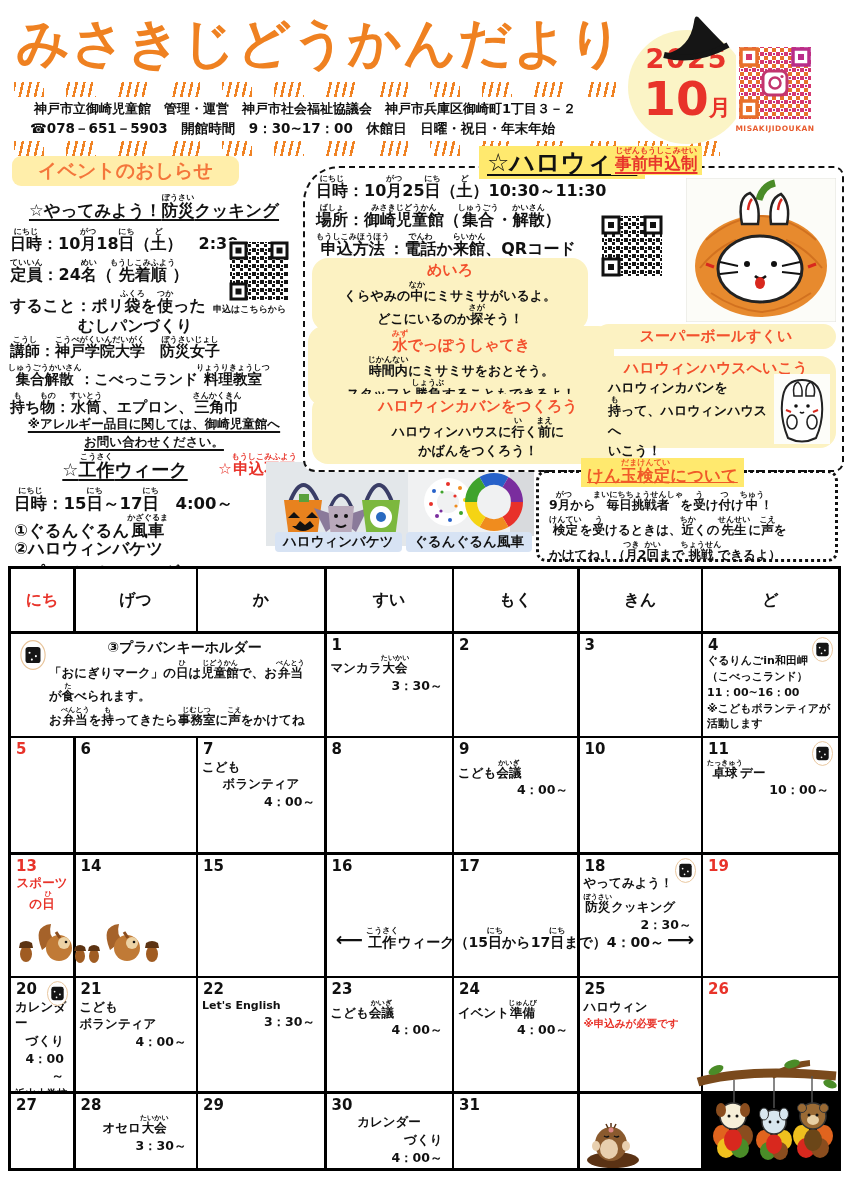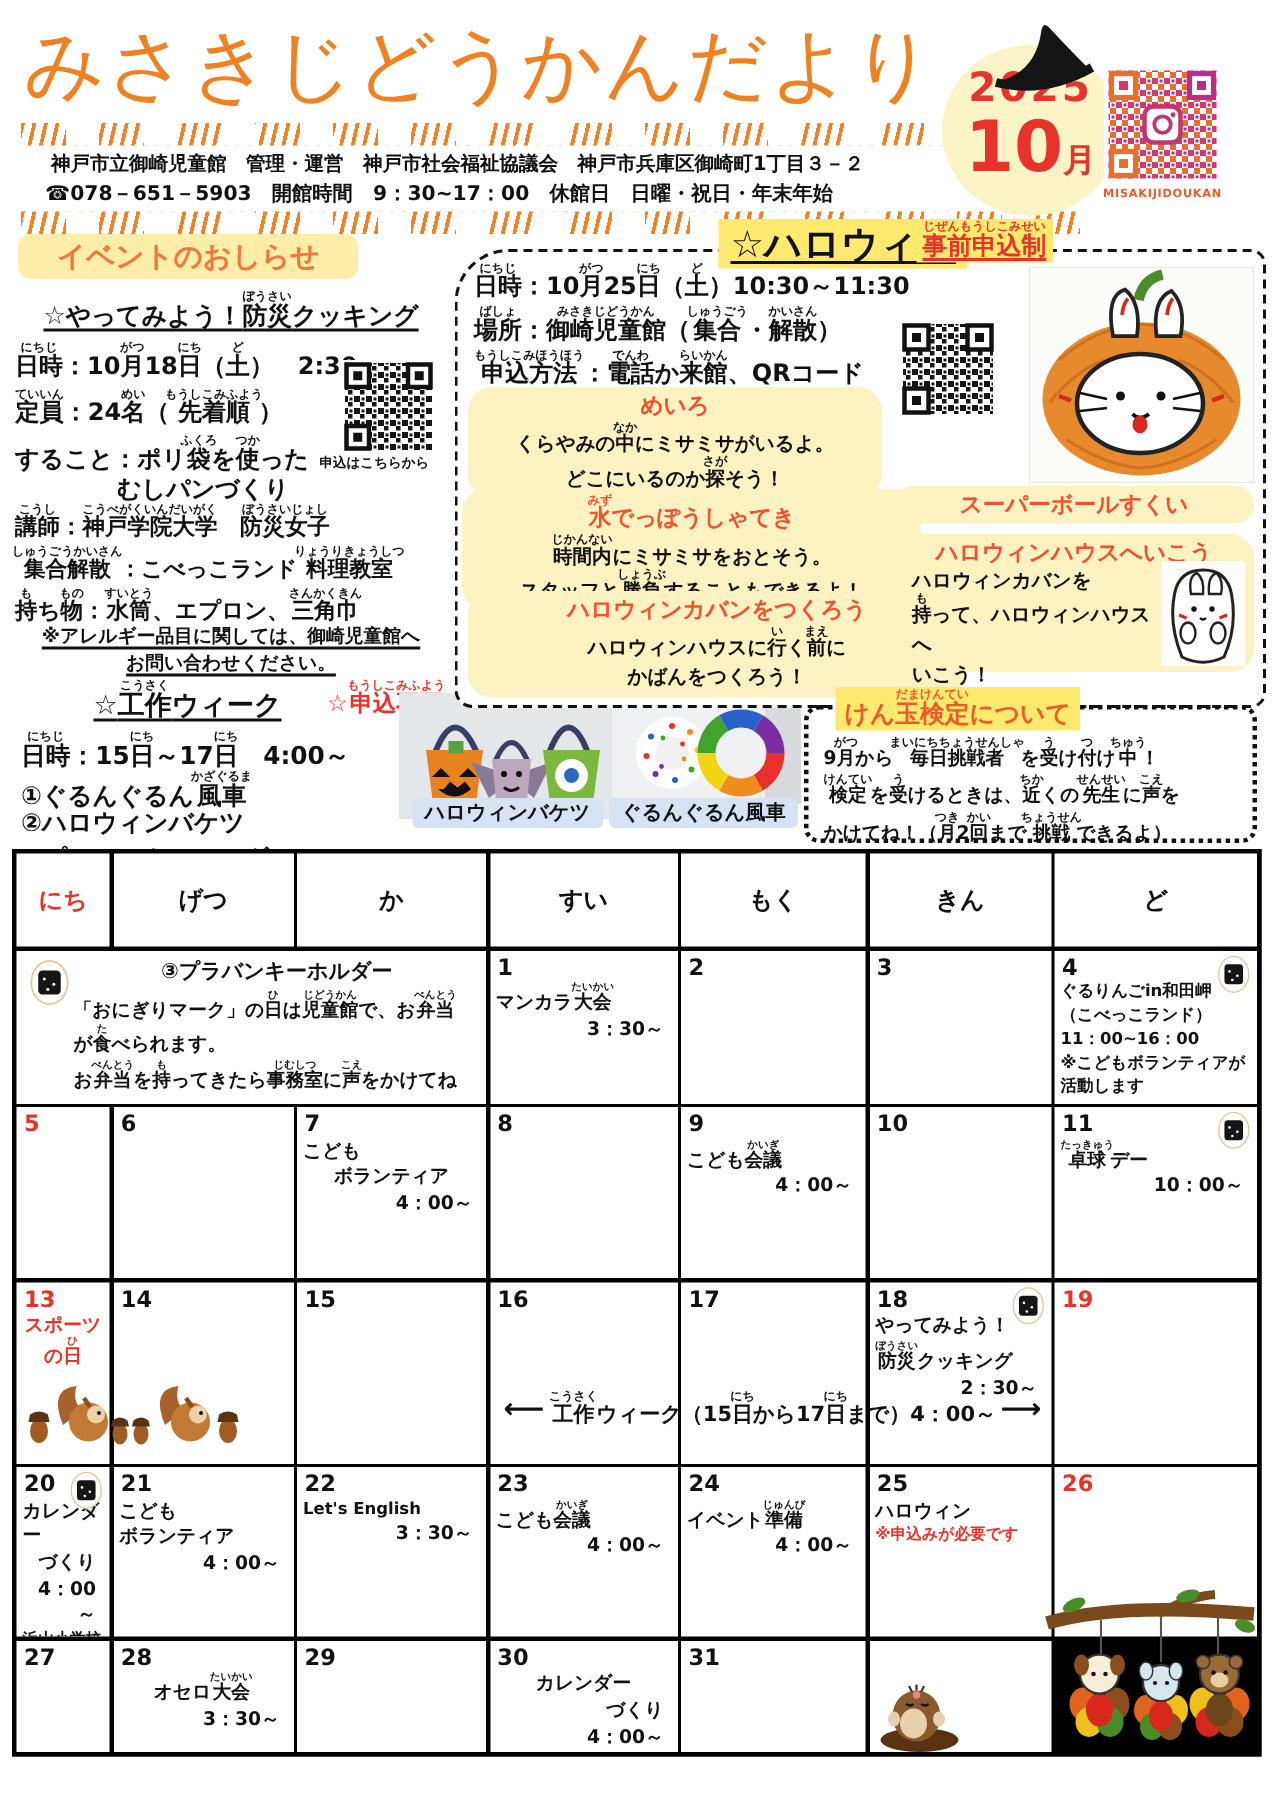--- a/index.html
+++ b/index.html
@@ -2,21 +2,21 @@
 <html><head>
 <meta charset="utf-8">
 <style>
   html,body{margin:0;padding:0;background:#fff;}
   .page{position:relative;width:849px;height:1200px;background:#fff;overflow:hidden;
         font-family:"DejaVu Sans","Liberation Sans",sans-serif;font-weight:700;color:#111;}
   .abs{position:absolute;}
   ruby{ruby-align:center;}
   rt{font-size:8px;font-weight:700;}
   
-  .main-title{left:16px;top:8px;font-size:53px;font-weight:400;color:#ef8121;letter-spacing:1px;white-space:nowrap;}
+  .main-title{left:16px;top:8px;font-size:53px;font-weight:700;color:#ef8121;letter-spacing:1px;white-space:nowrap;}
   .stripes{height:15px;background-image:
      repeating-linear-gradient(90deg,transparent 0 30px,#fff 30px 52px),
      repeating-linear-gradient(103deg,#f08223 0 2.5px,transparent 2.5px 7.5px);}
   .info-line{white-space:nowrap;color:#111;}
   .year-circle{left:628px;top:30px;width:118px;height:114px;border-radius:50%;background:#fbf4c6;text-align:center;}
   .yc-year{display:block;margin-top:13px;font-size:27px;color:#e8332a;letter-spacing:2px;}
   .yc-month{font-size:47px;color:#e8332a;line-height:1.05;}
   .yc-month small{font-size:22px;}
   .insta-label{left:722px;top:124px;width:106px;text-align:center;font-size:7.5px;color:#e85c30;letter-spacing:.5px;}
   
@@ -31,21 +31,21 @@
           border-radius:36px 10px 10px 12px;background:#fff;}
   .hw-title{left:479px;top:146px;font-size:25px;background:#ffe96e;padding:0 8px;}
   .hw-badge{left:611px;top:146px;font-size:16.5px;color:#e8332a;background:#ffe96e;padding:0 4px;}
   .hbox{background:#fcf2c2;border-radius:16px;text-align:center;padding:3px 6px;box-sizing:border-box;}
   .hbox-title{color:#f3512d;font-size:15px;line-height:1.25;}
   .hbox-body{font-size:13px;line-height:1.5;}
   .hbox-body-left{font-size:13px;line-height:1.55;text-align:left;padding-left:6px;width:168px;}
   
   .kd-box{left:536px;top:470px;width:302px;height:92px;border:3px dotted #111;border-radius:10px;box-sizing:border-box;
           padding:17px 8px 0 10px;font-size:12.5px;line-height:1.5;}
-  .kd-title{left:557px;top:458px;font-size:16.5px;color:#f05a28;background:#ffe96e;padding:0 6px;white-space:nowrap;}
+  .kd-title{left:581px;top:458px;font-size:16.5px;color:#f05a28;background:#ffe96e;padding:0 6px;white-space:nowrap;text-decoration:underline;}
   
   .photo-cap{font-size:13.5px;background:#d7e3f4;border-radius:4px;padding:1px 8px;white-space:nowrap;}
   
   .cal{left:8px;top:566px;width:833px;height:605px;}
   .calgrid{display:grid;width:100%;height:100%;box-sizing:border-box;border:3px solid #000;background:#000;gap:2.5px;
            grid-template-columns:62px 120px 126px 125px 123px 121px 135px;
            grid-template-rows:62px 102px 114px 121px 113px 74px;}
   .cell{background:#fff;position:relative;padding:2px 4px;box-sizing:border-box;font-size:12.5px;overflow:hidden;}
   .cell.hd{display:flex;align-items:center;justify-content:center;font-size:16px;padding:0;}
   .cell.hd.sun{color:#e8332a;}

